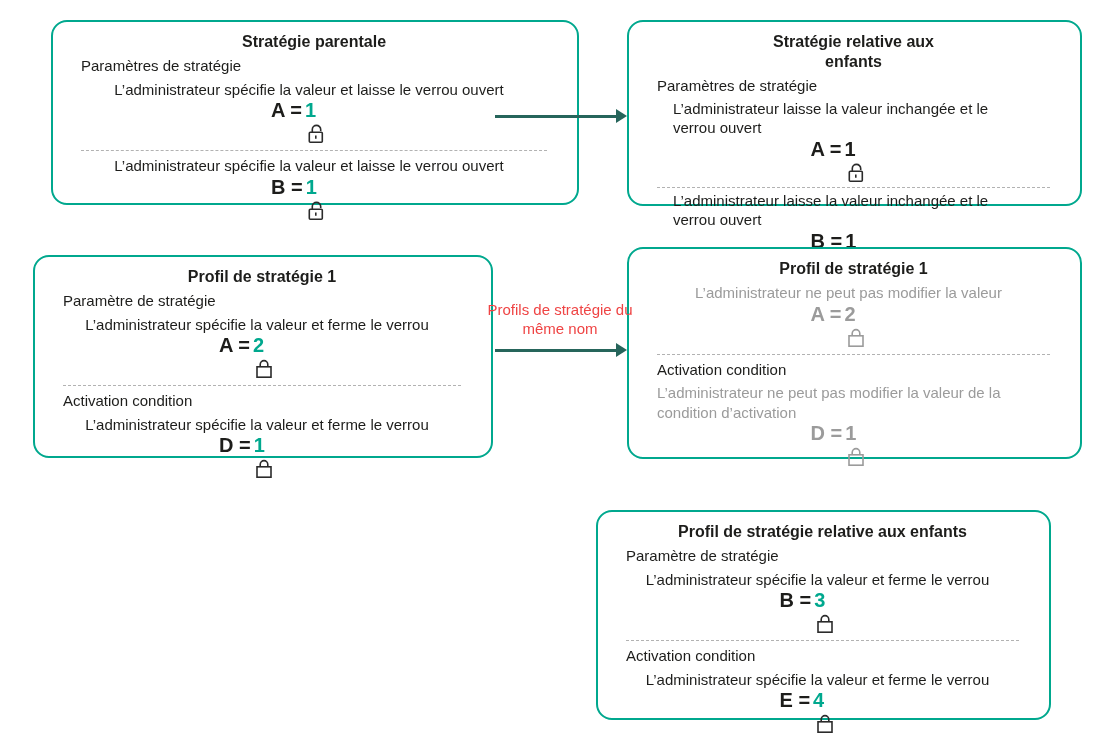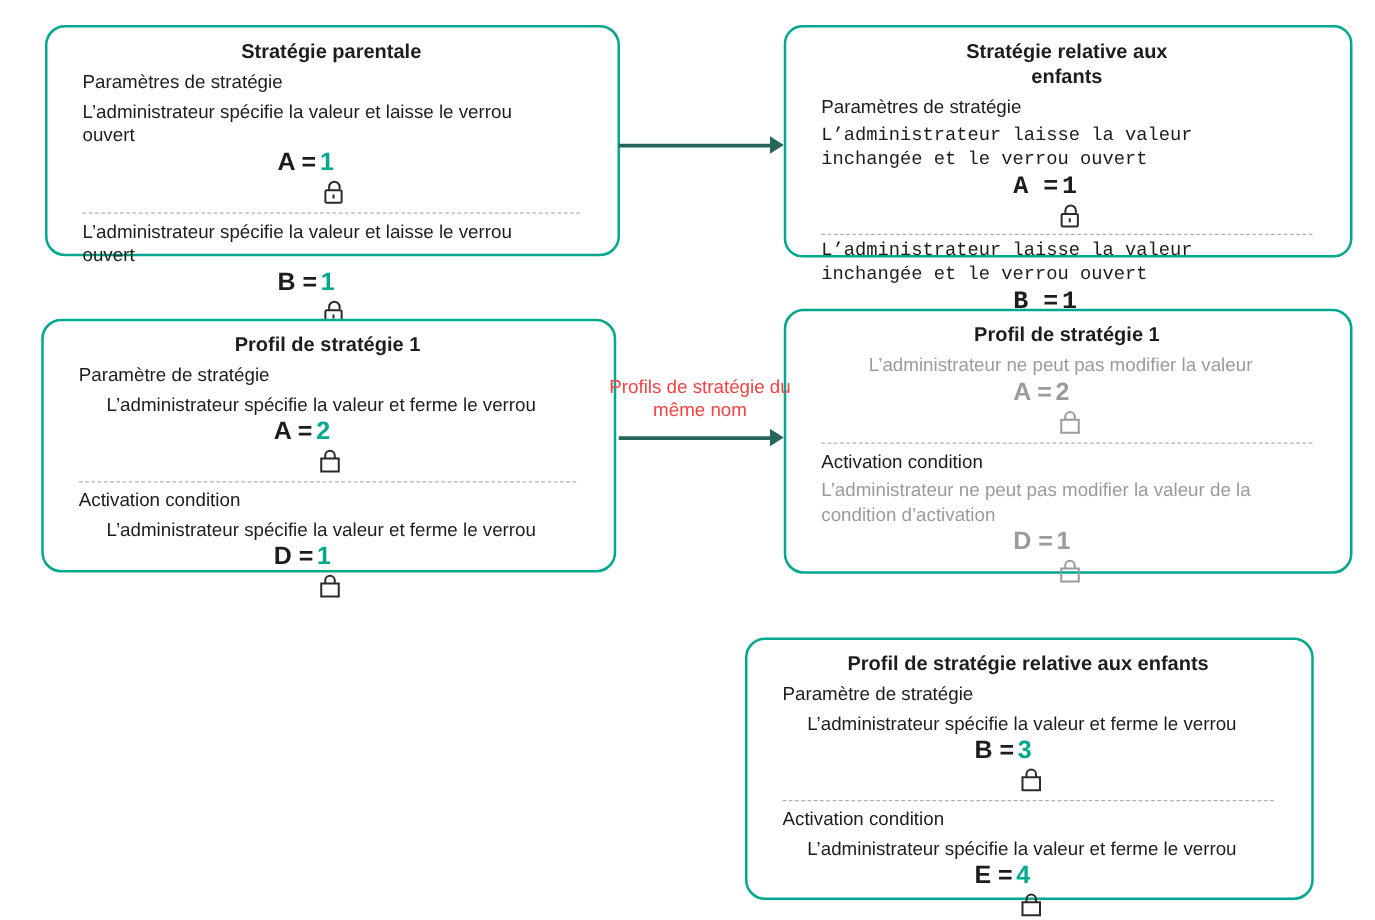--- a/index.html
+++ b/index.html
@@ -13,22 +13,22 @@
     overflow: hidden;
   }
   .box {
     position: absolute;
     box-sizing: border-box;
     background: #fff;
     border: 2px solid #00a88e;
     border-radius: 16px;
     padding: 10px 30px 10px 28px;
   }
-  #box1 { left: 36px;  top: 20px;  width: 460px; height: 185px; }
-  #box2 { left: 627px; top: 20px;  width: 455px; height: 186px; border-radius: 15px; }
+  #box1 { left: 51px;  top: 20px;  width: 528px; height: 185px; }
+  #box2 { left: 627px; top: 20px;  width: 455px; height: 186px; }
   #box3 { left: 33px;  top: 255px; width: 460px; height: 203px; }
   #box4 { left: 627px; top: 247px; width: 455px; height: 212px; }
   #box5 { left: 596px; top: 510px; width: 455px; height: 210px; }
 
   .box-title {
     margin: 0 0 4px 0;
     font-size: 16px;
     line-height: 1.25;
     font-weight: bold;
     text-align: center;
@@ -65,21 +65,21 @@
   .lock {
     width: 26px;
     display: flex;
     justify-content: flex-end;
     color: #2b2b2b;
   }
   .divider {
     border-top: 1px dashed #b2b2b2;
     margin: 5px 0;
   }
-  .tight .row { margin: 3px 0; font-family: Liberation Mono, monospace; }
+  .tight .row { margin: 3px 16px; }
   .tight .divider { margin: 3px 0; }
 
   
   .row.muted .row-text,
   .row.muted .pv-label,
   .row.muted .pv-num,
   .row.muted .lock { color: #9b9b9b; }
 
   
   .arrow {

